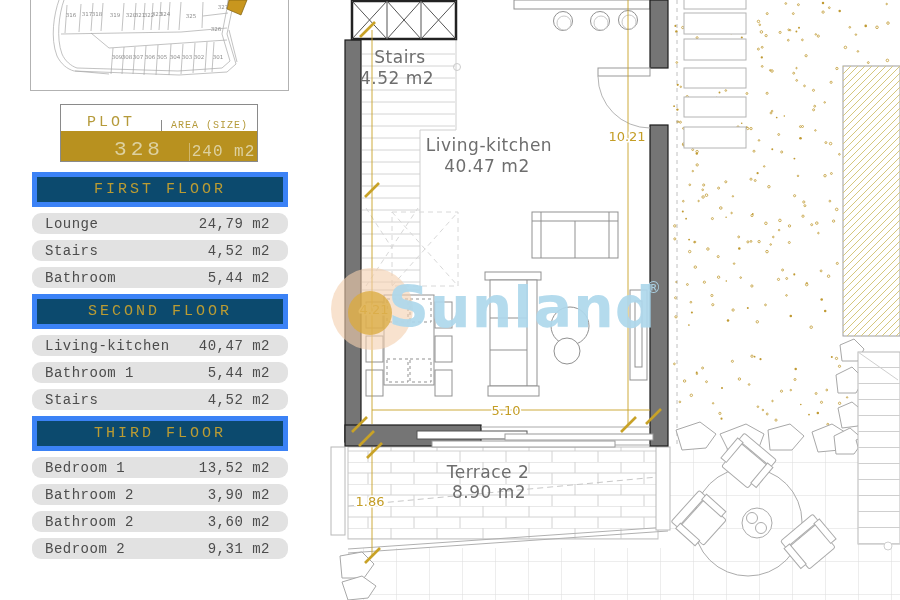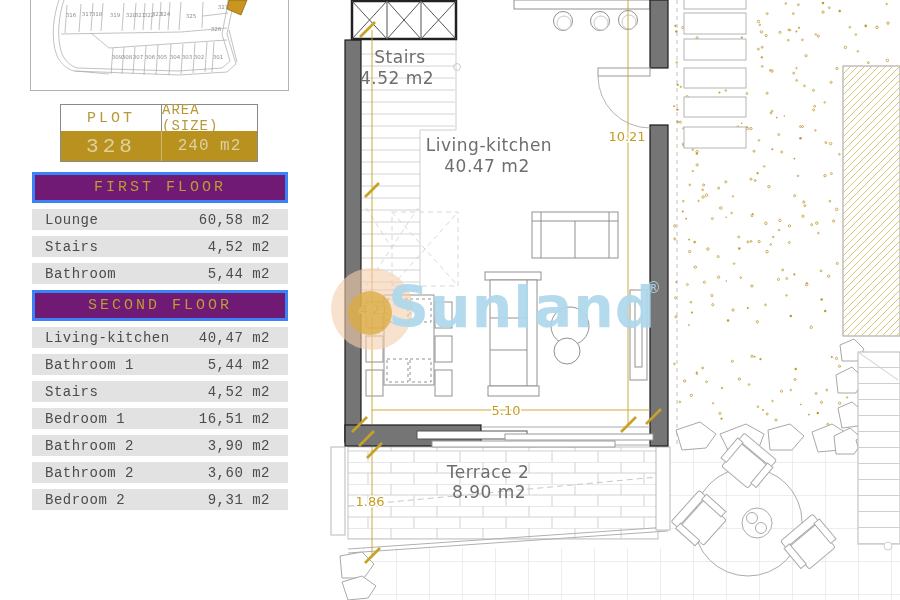--- a/index.html
+++ b/index.html
@@ -4,38 +4,38 @@
 <style>
   html,body{margin:0;padding:0;width:900px;height:600px;overflow:hidden;background:#fff;
     font-family:"Liberation Sans",sans-serif;}
   .stage{position:relative;width:900px;height:600px;background:#fff;}
   .plan-svg{position:absolute;left:0;top:0;}
 
   
   .siteplan{position:absolute;left:30px;top:0;width:257px;height:90px;
     border:1px solid #b2b2b2;border-top:none;background:#fff;}
   .plot-table{position:absolute;left:60px;top:104px;width:196px;border:1px solid #8a8a8a;}
-  .pt-row{display:flex;}
+  .pt-row{display:flex;align-items:flex-end;}
   .pt-head{height:26px;background:#fff;}
   .pt-val{height:30px;background:#b8911f;}
   .pt-cell{display:flex;align-items:center;justify-content:center;
     font-family:"Liberation Mono",monospace;}
   .pt-plot-h{flex:0 0 100px;color:#b59a3a;font-size:15px;letter-spacing:3px;}
-  .pt-area-h{flex:1;color:#b59a3a;font-size:14px;letter-spacing:1px;border-left:1px solid #8a8a8a;}
-  .pt-plot-v{flex:0 0 100px;color:#ddd1a0;font-size:21px;letter-spacing:4px;}
+  .pt-area-h{flex:1;color:#b59a3a;font-size:10px;letter-spacing:1px;border-left:1px solid #8a8a8a;}
+  .pt-plot-v{flex:0 0 100px;color:#ddd1a0;font-size:21px;letter-spacing:4px;margin-left:28px;}
   .pt-area-v{flex:1;color:#ddd1a0;font-size:16px;letter-spacing:1px;border-left:1px solid rgba(255,255,255,.35);}
   .floor-tables{position:absolute;left:32px;top:172px;width:256px;
     font-family:"Liberation Mono",monospace;}
-  .floor-header{height:25px;border:3px solid #3b82f6;background:#701a75;color:#bb9c33;
+  .floor-header{height:25px;border:5px solid #3b82f6;background:#0c4a6e;color:#bb9c33;
     font-size:15px;letter-spacing:3px;display:flex;align-items:center;justify-content:center;
     margin-bottom:6px;margin-top:2px;}
   .floor-header:first-child{margin-top:0;}
   .floor-row{height:21px;background:#e2e2e2;margin-bottom:6px;display:flex;
     justify-content:space-between;align-items:center;padding:0 18px 0 13px;
-    color:#4c4c4c;font-size:14px;letter-spacing:.5px;white-space:pre;}
+    color:#4c4c4c;font-size:14px;letter-spacing:.5px;white-space:pre;border-radius:9px;}
 
   
   .room-label{font-family:"DejaVu Sans",sans-serif;font-size:17px;fill:#6e6e6e;
     text-anchor:middle;letter-spacing:.5px;}
   .dim{font-family:"DejaVu Sans",sans-serif;font-size:13px;fill:#c49d25;text-anchor:middle;
     paint-order:stroke;stroke:#fff;stroke-width:3px;stroke-linejoin:round;}
   .plotnum{font-family:"DejaVu Sans",sans-serif;font-size:5.5px;fill:#8c8c8c;text-anchor:middle;}
   .wm-text{font-family:"DejaVu Sans",sans-serif;font-weight:bold;font-size:57px;
     fill:#aed8ec;opacity:.92;letter-spacing:1px;}
   .wm-reg{font-family:"DejaVu Sans",sans-serif;font-size:15px;fill:#aed8ec;opacity:.92;}
@@ -581,26 +581,27 @@
       <div class="pt-cell pt-area-h">AREA (SIZE)</div>
     </div>
     <div class="pt-row pt-val">
       <div class="pt-cell pt-plot-v">328</div>
       <div class="pt-cell pt-area-v">240 m2</div>
     </div>
   </div>
 
   <div class="floor-tables">
       <div class="floor-header">FIRST FLOOR</div>
-      <div class="floor-row"><span>Lounge</span><span>60,58 m2</span></div>
+      <div class="floor-row"><span>Lounge</span><span>24,79 m2</span></div>
       <div class="floor-row"><span>Stairs</span><span>4,52 m2</span></div>
       <div class="floor-row"><span>Bathroom</span><span>5,44 m2</span></div>
       <div class="floor-header">SECOND FLOOR</div>
       <div class="floor-row"><span>Living-kitchen</span><span>40,47 m2</span></div>
       <div class="floor-row"><span>Bathroom 1</span><span>5,44 m2</span></div>
       <div class="floor-row"><span>Stairs</span><span>4,52 m2</span></div>
-      <div class="floor-row"><span>Bedroom 1</span><span>16,51 m2</span></div>
+      <div class="floor-header">THIRD FLOOR</div>
+      <div class="floor-row"><span>Bedroom 1</span><span>13,52 m2</span></div>
       <div class="floor-row"><span>Bathroom 2</span><span>3,90 m2</span></div>
       <div class="floor-row"><span>Bathroom 2</span><span>3,60 m2</span></div>
       <div class="floor-row"><span>Bedroom 2</span><span>9,31 m2</span></div>
     </div>
 
 </div>
 
 </body></html>

